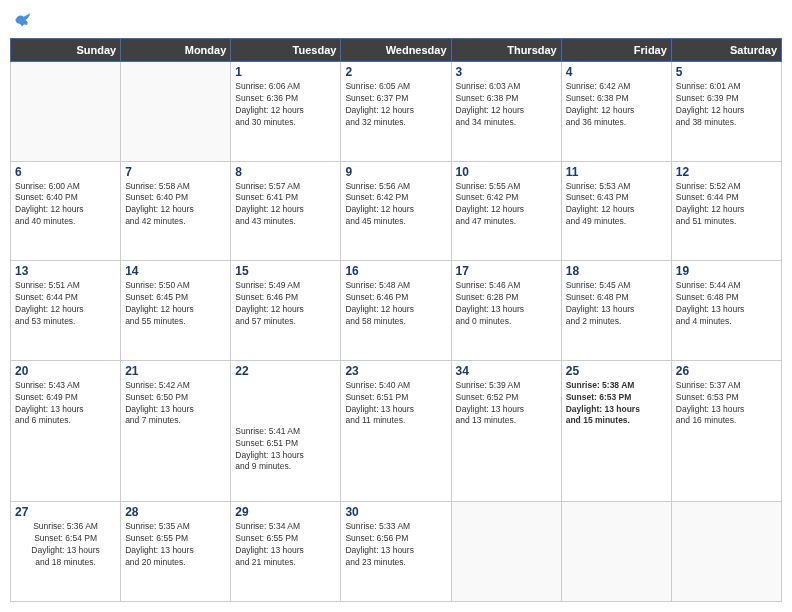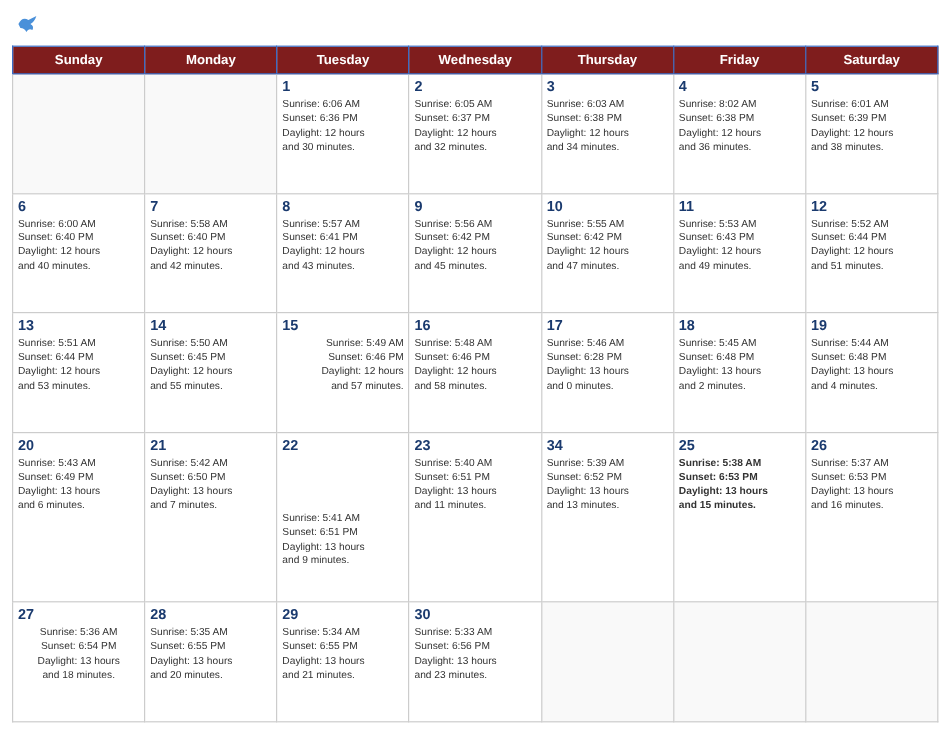--- a/index.html
+++ b/index.html
@@ -52,26 +52,26 @@
     .calendar-subtitle {
       font-size: 16px;
       color: #555;
     }
     .calendar-table {
       width: 100%;
       border-collapse: collapse;
       flex: 1;
     }
     .calendar-table th {
-      background-color: #7f1d1d;
+      background-color: #404040;
       color: #fff;
       font-size: 11px;
       font-weight: bold;
       padding: 5px 4px;
-      text-align: center;
+      text-align: right;
       border: 1px solid #3a6bc4;
     }
     .calendar-table td {
       border: 1px solid #ccc;
       vertical-align: top;
       padding: 3px 4px;
       width: calc(100% / 7);
       min-height: 70px;
       height: 82px;
       font-size: 9px;
@@ -149,21 +149,21 @@
           </td>
           <td>
             <span class="day-number">3</span>
             <div class="day-info" style="white-space: pre-line;">Sunrise: 6:03 AM
 Sunset: 6:38 PM
 Daylight: 12 hours
 and 34 minutes.</div>
           </td>
           <td>
             <span class="day-number">4</span>
-            <div class="day-info" style="white-space: pre-line;">Sunrise: 8:02 AM
+            <div class="day-info" style="white-space: pre-line;">Sunrise: 6:42 AM
 Sunset: 6:38 PM
 Daylight: 12 hours
 and 36 minutes.</div>
           </td>
           <td>
             <span class="day-number">5</span>
             <div class="day-info" style="white-space: pre-line;">Sunrise: 6:01 AM
 Sunset: 6:39 PM
 Daylight: 12 hours
 and 38 minutes.</div>
@@ -230,21 +230,21 @@
           </td>
           <td>
             <span class="day-number">14</span>
             <div class="day-info" style="white-space: pre-line;">Sunrise: 5:50 AM
 Sunset: 6:45 PM
 Daylight: 12 hours
 and 55 minutes.</div>
           </td>
           <td>
             <span class="day-number">15</span>
-            <div class="day-info" style="white-space: pre-line; text-align: right;">Sunrise: 5:49 AM
+            <div class="day-info" style="white-space: pre-line;">Sunrise: 5:49 AM
 Sunset: 6:46 PM
 Daylight: 12 hours
 and 57 minutes.</div>
           </td>
           <td>
             <span class="day-number">16</span>
             <div class="day-info" style="white-space: pre-line;">Sunrise: 5:48 AM
 Sunset: 6:46 PM
 Daylight: 12 hours
 and 58 minutes.</div>

